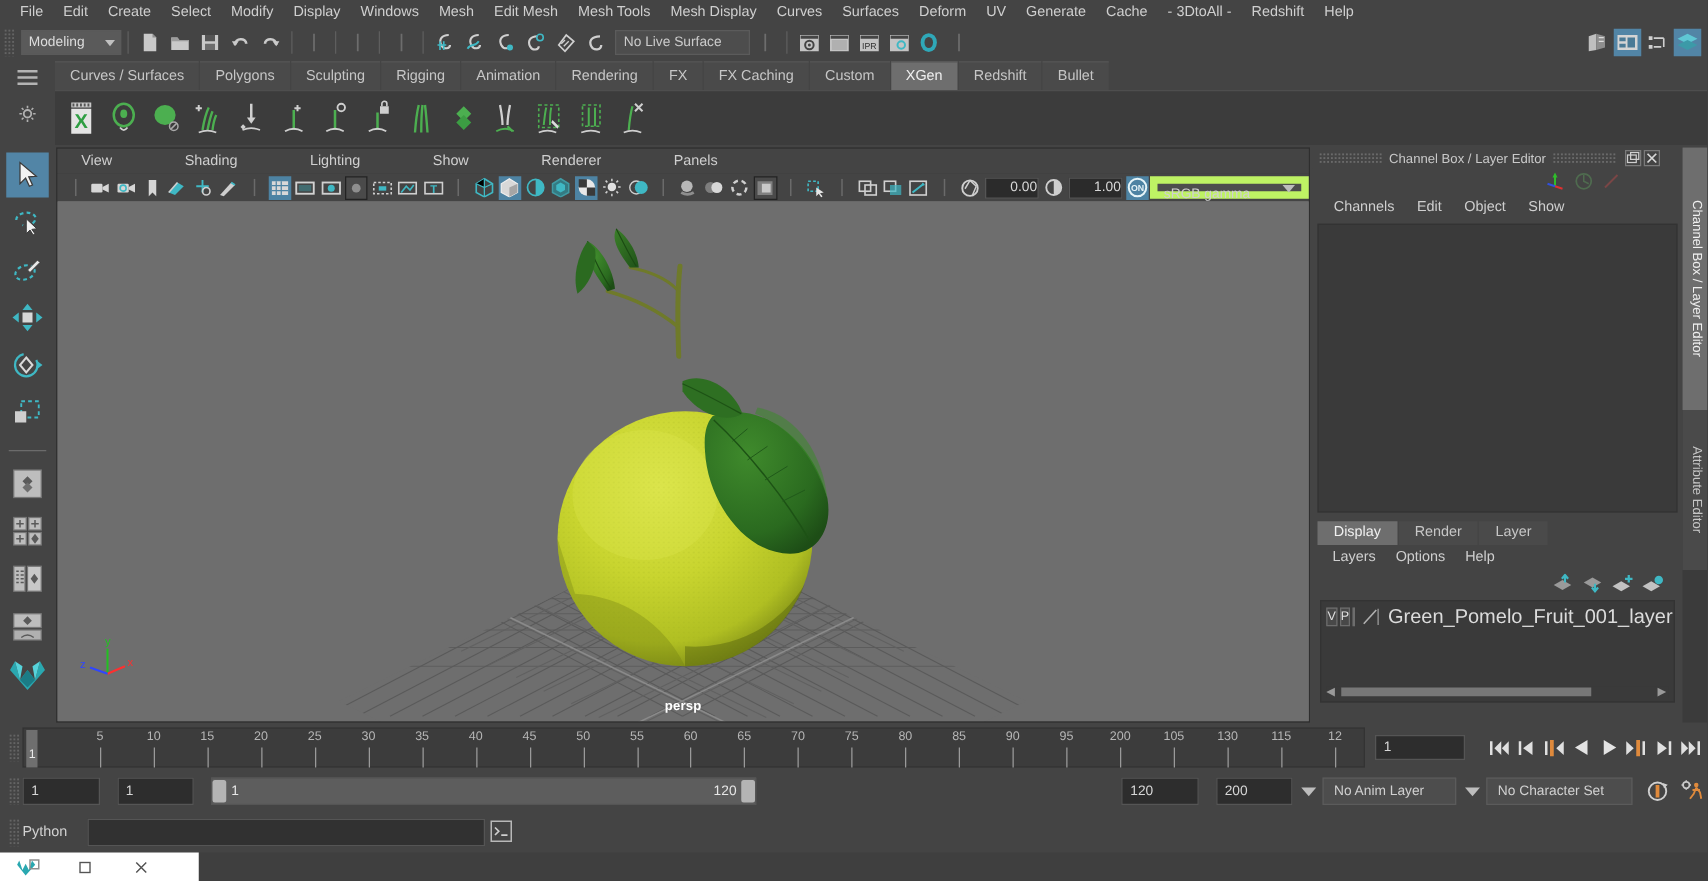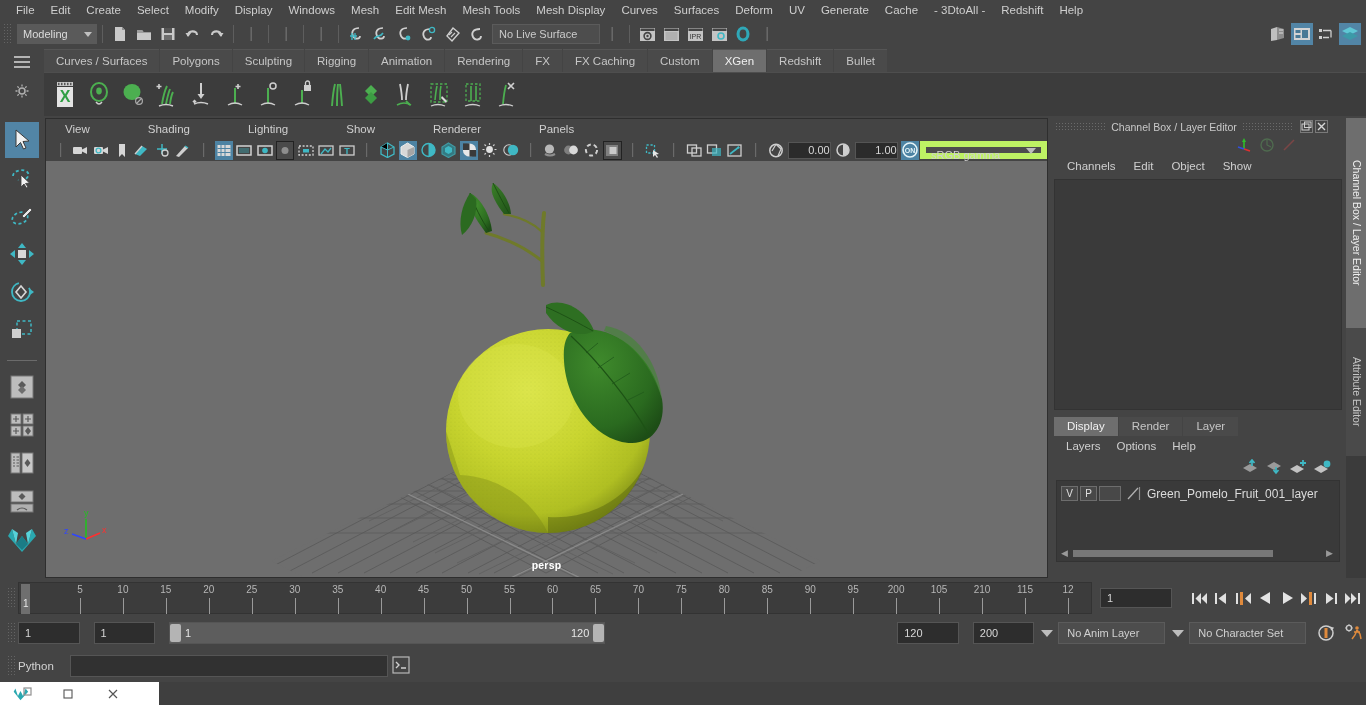--- a/index.html
+++ b/index.html
@@ -159,21 +159,21 @@
     margin: 2px 6px 0 6px; height: 82px; background: #3a3a3a; border: 1px solid #333;
     position: relative; padding: 4px;
   }
   .layerrow { display: flex; align-items: center; height: 17px; }
   .lbox {
     width: 17px; height: 15px; background: #484848; border: 1px solid #6d6d6d;
     font-size: 10px; color: #e0e0e0; text-align: center; line-height: 13px; margin-right: 2px;
   }
   .lbox.blank { width: 22px; }
   .ldiag { width: 15px; height: 15px; margin: 0 3px; position: relative; }
-  .lname { font-size: 12px; color: #dcdcdc; margin-left: 3px; }
+  .lname { font-size: 16px; color: #dcdcdc; margin-left: 3px; }
   .hscroll {
     position: absolute; left: 4px; right: 4px; bottom: 3px; height: 9px;
     background: #3a3a3a; display: flex; align-items: center;
   }
   .hscroll .thumb { position: absolute; left: 12px; width: 200px; height: 7px; background: #777; }
   .hscroll .ar { font-size: 9px; color: #999; line-height: 9px; }
 
   .vtabs {
     position: absolute; left: 1346px; top: 118px; width: 20px; height: 460px; background: #3b3b3b;
   }
@@ -1219,21 +1219,21 @@
         <div class="ticklabel" style="left: 748.267px;">85</div>
         <div class="tick" style="left: 791.224px;"></div>
         <div class="ticklabel" style="left: 791.224px;">90</div>
         <div class="tick" style="left: 834.181px;"></div>
         <div class="ticklabel" style="left: 834.181px;">95</div>
         <div class="tick" style="left: 877.138px;"></div>
         <div class="ticklabel" style="left: 877.138px;">200</div>
         <div class="tick" style="left: 920.094px;"></div>
         <div class="ticklabel" style="left: 920.094px;">105</div>
         <div class="tick" style="left: 963.051px;"></div>
-        <div class="ticklabel" style="left: 963.051px;">210</div>
+        <div class="ticklabel" style="left: 963.051px;">130</div>
         <div class="tick" style="left: 1006.01px;"></div>
         <div class="ticklabel" style="left: 1006.01px;">115</div>
         <div class="tick" style="left: 1048.97px;"></div>
         <div class="ticklabel" style="left: 1048.97px;">12</div>
       </div>
     <div class="framebox">1</div>
     <div style="display:flex;align-items:center;margin-left:16px">
       <div class="tp">
         <svg width="18" height="15" viewBox="0 0 18 15">
             <rect x="2" y="2" width="2" height="11" fill="#e0e0e0"></rect>

